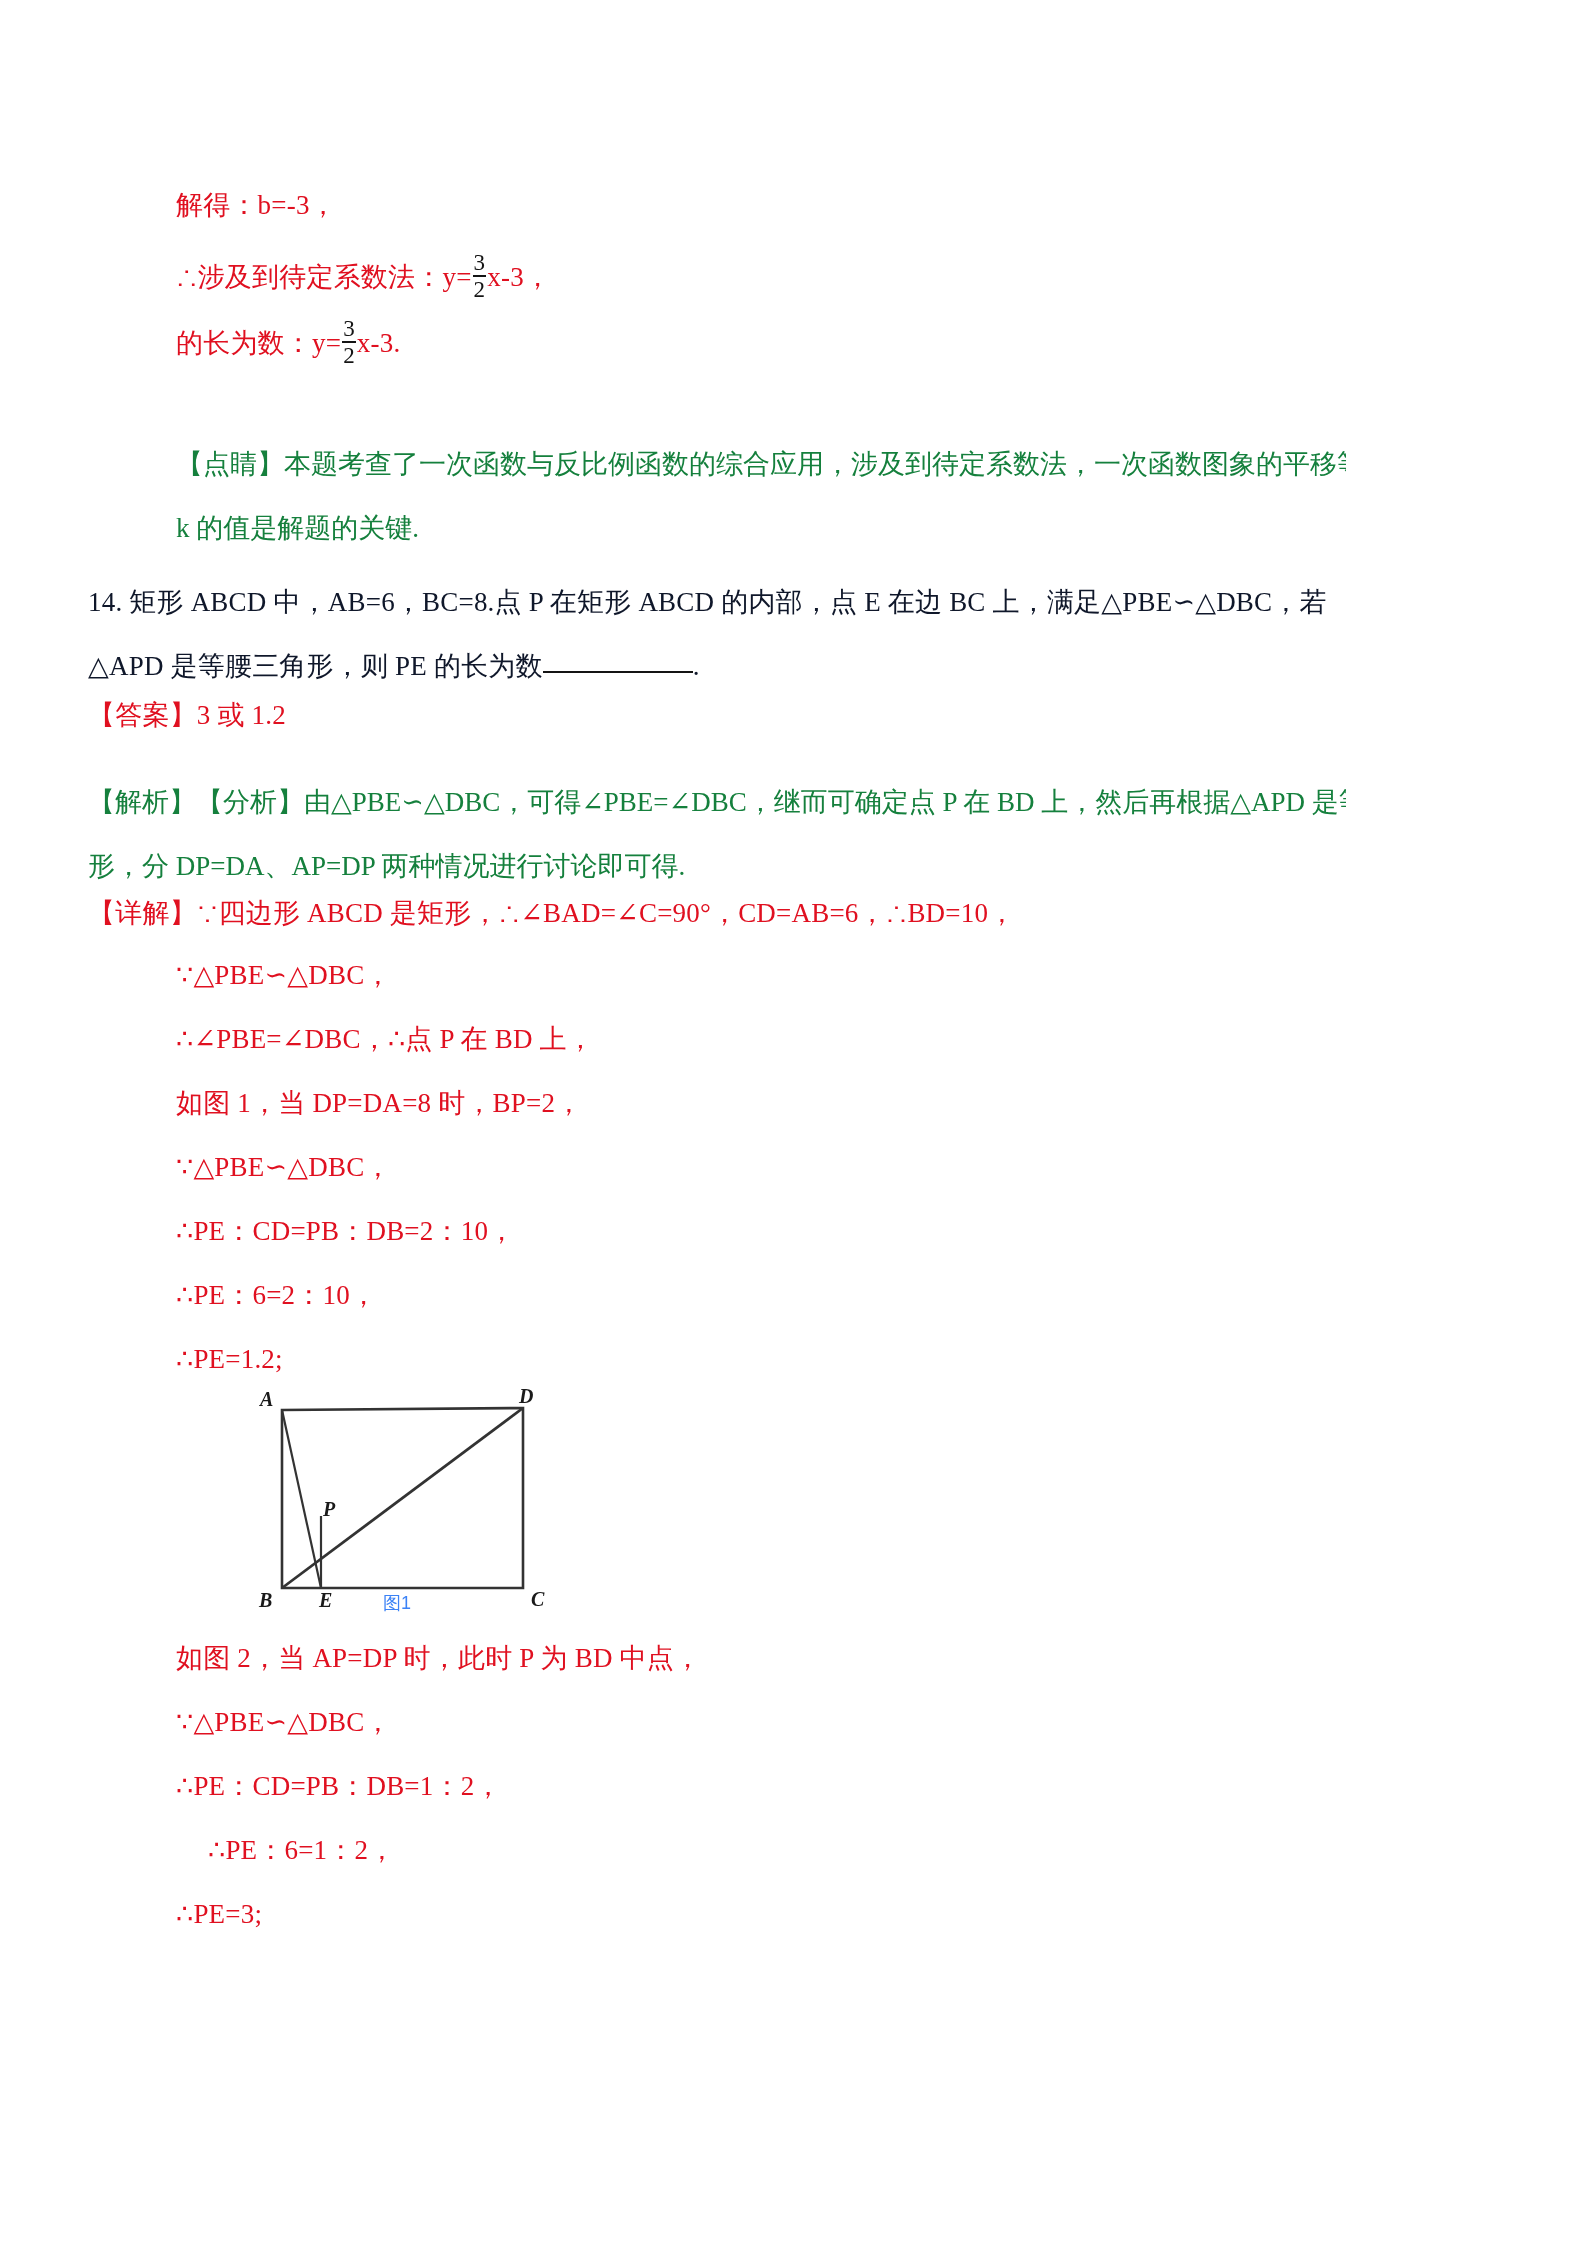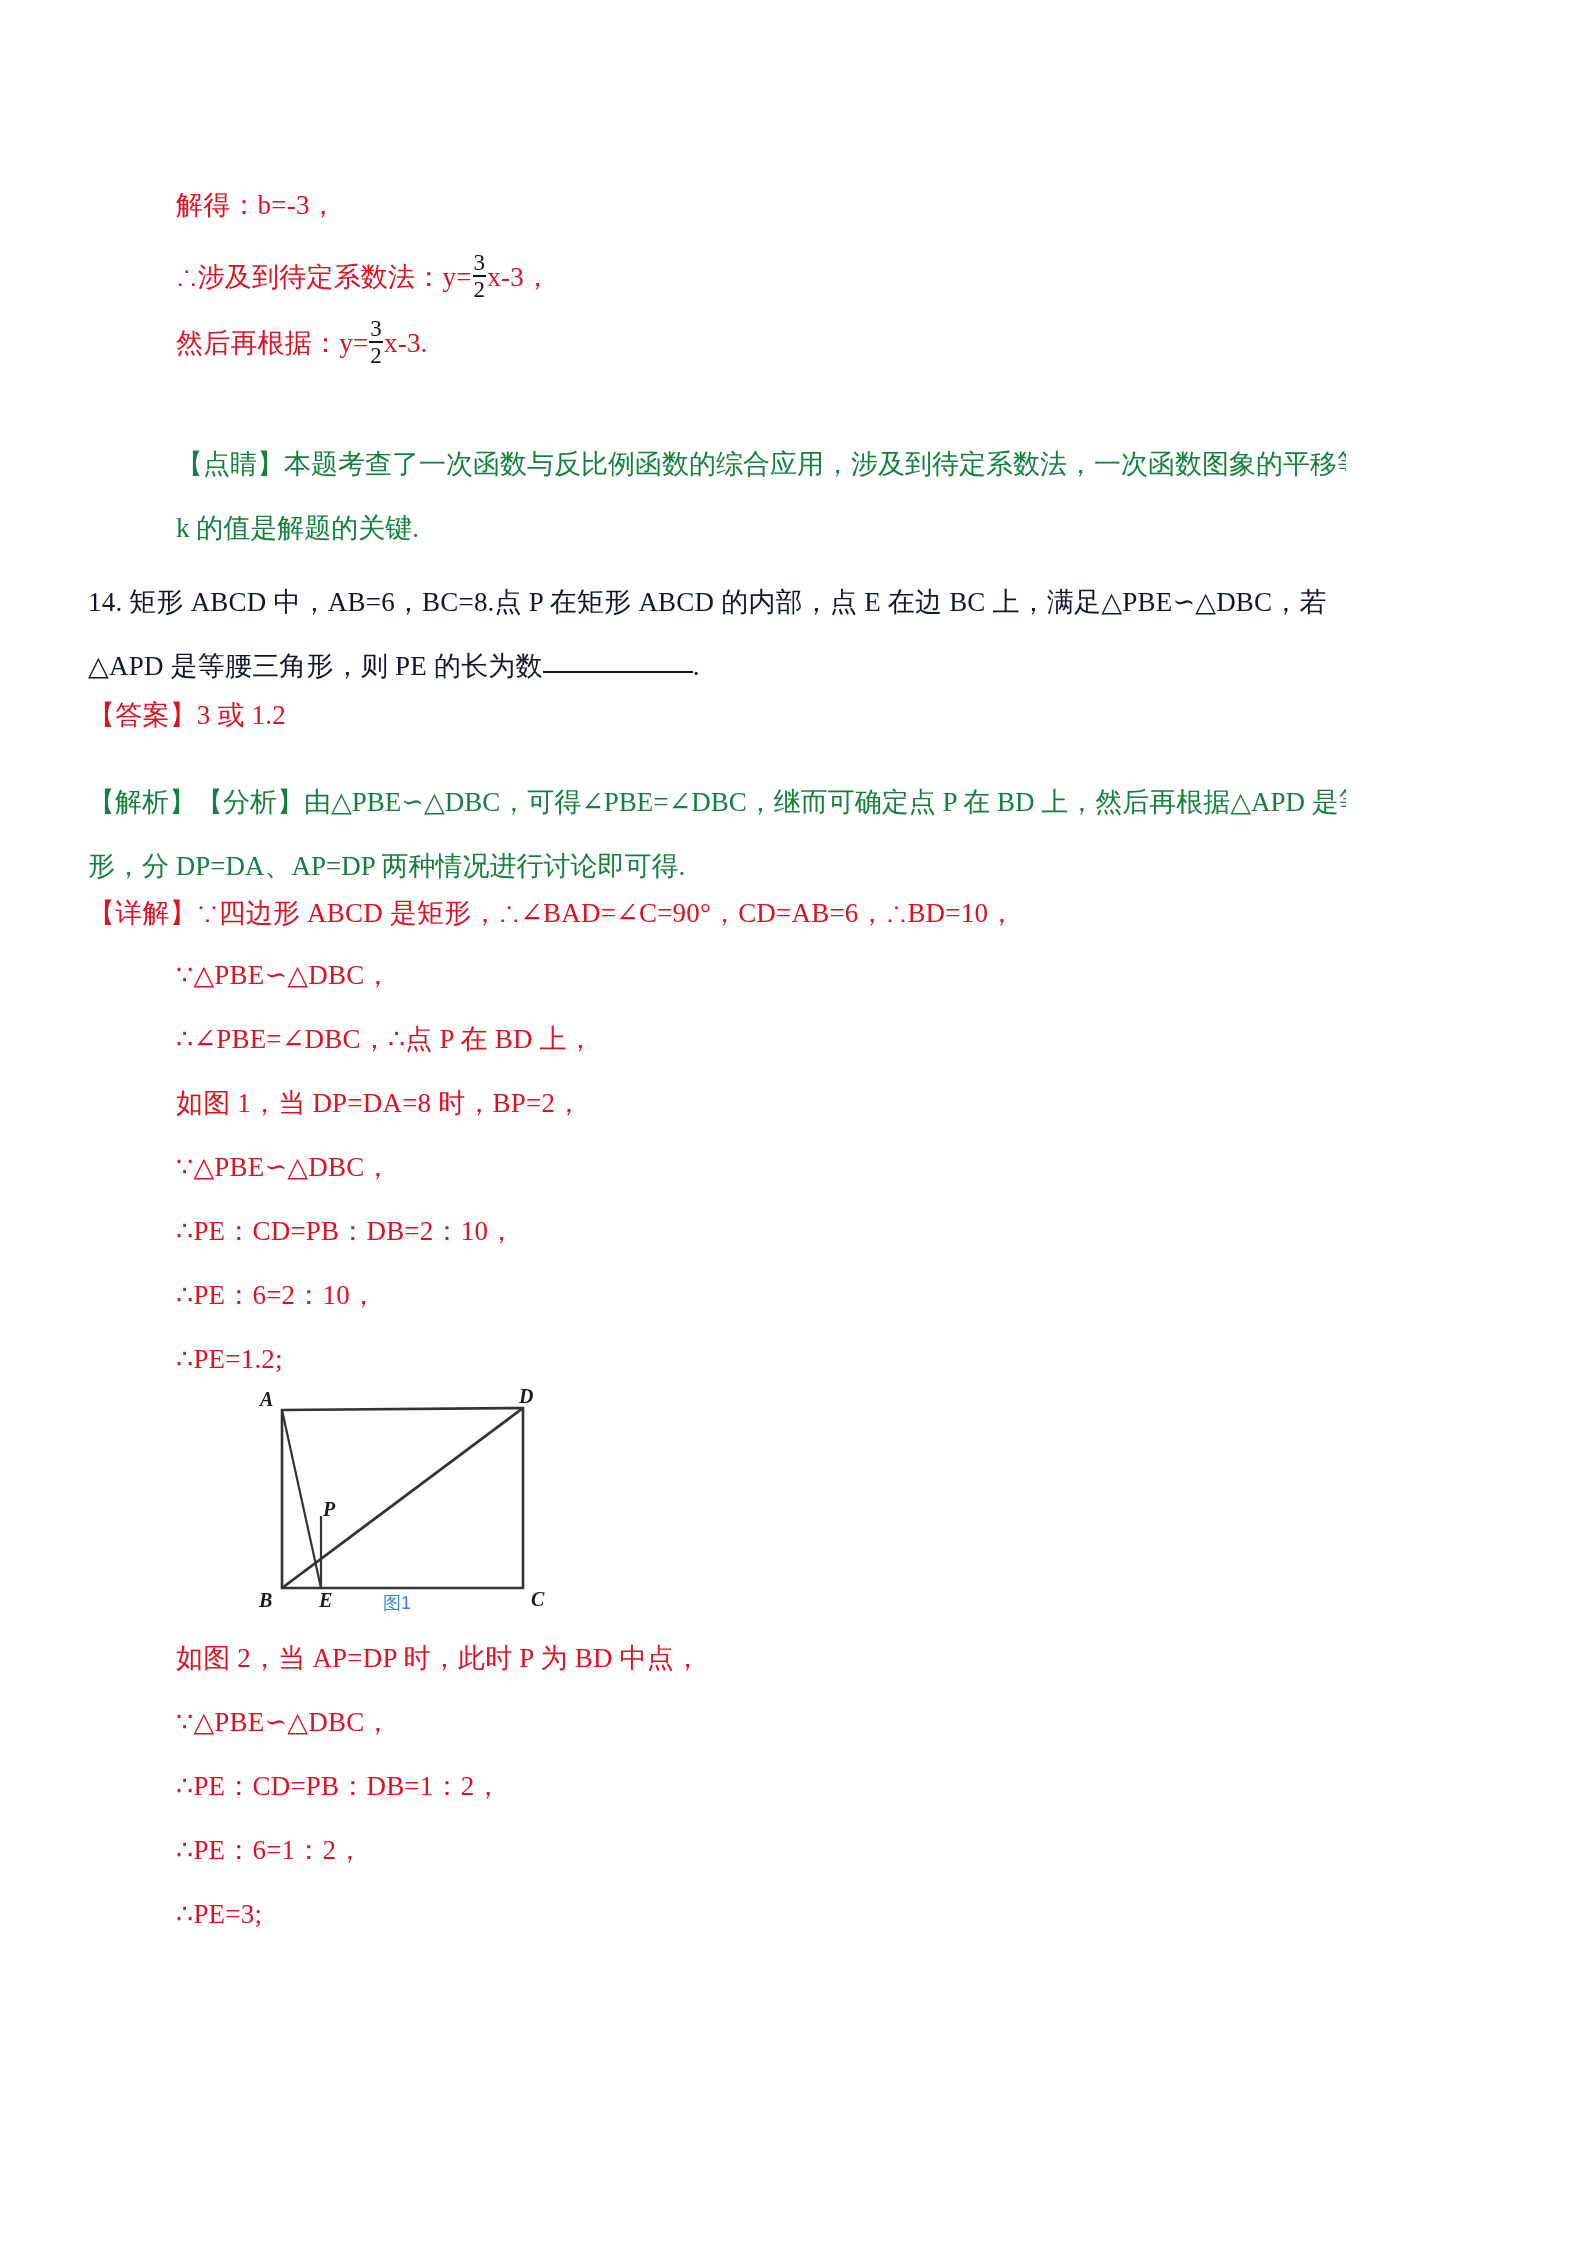--- a/index.html
+++ b/index.html
@@ -105,21 +105,21 @@
 
 <div id="page">
 
   <div class="line red indent" style="top:192px;">解得：b=-3，</div>
 
   <div class="line red indent" style="top:252px;">
     <span class="fw">∴涉及到待定系数法：y=</span><span class="frac"><span class="num">3</span><span class="bar"></span><span class="den">2</span></span><span class="fw">x-3，</span>
   </div>
 
   <div class="line red indent" style="top:318px;">
-    <span class="fw">然后再根据：y=</span><span class="frac"><span class="num">3</span><span class="bar"></span><span class="den">2</span></span><span class="fw">x-3.</span>
+    <span class="fw">的长为数：y=</span><span class="frac"><span class="num">3</span><span class="bar"></span><span class="den">2</span></span><span class="fw">x-3.</span>
   </div>
 
   <div class="para" style="left:176px; top:432px; width:1272px;">
     <span>【点睛】</span><span>本题考查了一次函数与反比例函数的综合应用，涉及到待定系数法，一次函数图象的平移等，求出 k 的值是解题的关键.</span>
   </div>
 
   <div class="line black flush" style="top:566px;">
     <span class="fw">14.</span>&nbsp;<span class="fw">矩形 ABCD 中，AB=6，BC=8.点 P 在矩形 ABCD 的内部，点 E 在边 BC 上，满足△PBE∽△DBC，若</span>
   </div>
 
@@ -164,16 +164,16 @@
     <span class="fig-label" style="left:4px;  top:204px;">B</span>
     <span class="fig-label" style="left:276px;top:203px;">C</span>
     <span class="fig-label" style="left:64px; top:204px;">E</span>
     <span class="fig-label" style="left:68px; top:113px;">P</span>
     <span class="fig-caption" style="left:128px; top:206px;">图1</span>
   </div>
 
   <div class="line red indent" style="top:1645px;">如图 2，当 AP=DP 时，此时 P 为 BD 中点，</div>
   <div class="line red indent" style="top:1709px;">∵△PBE∽△DBC，</div>
   <div class="line red indent" style="top:1773px;">∴PE：CD=PB：DB=1：2，</div>
-  <div class="line red indent" style="top:1837px;">∴PE：6=1：2，</div>
+  <div class="line red indent" style="top:1837px;margin-left:32px;">∴PE：6=1：2，</div>
   <div class="line red indent" style="top:1901px;">∴PE=3;</div>
 
 </div>
 
 </body></html>

